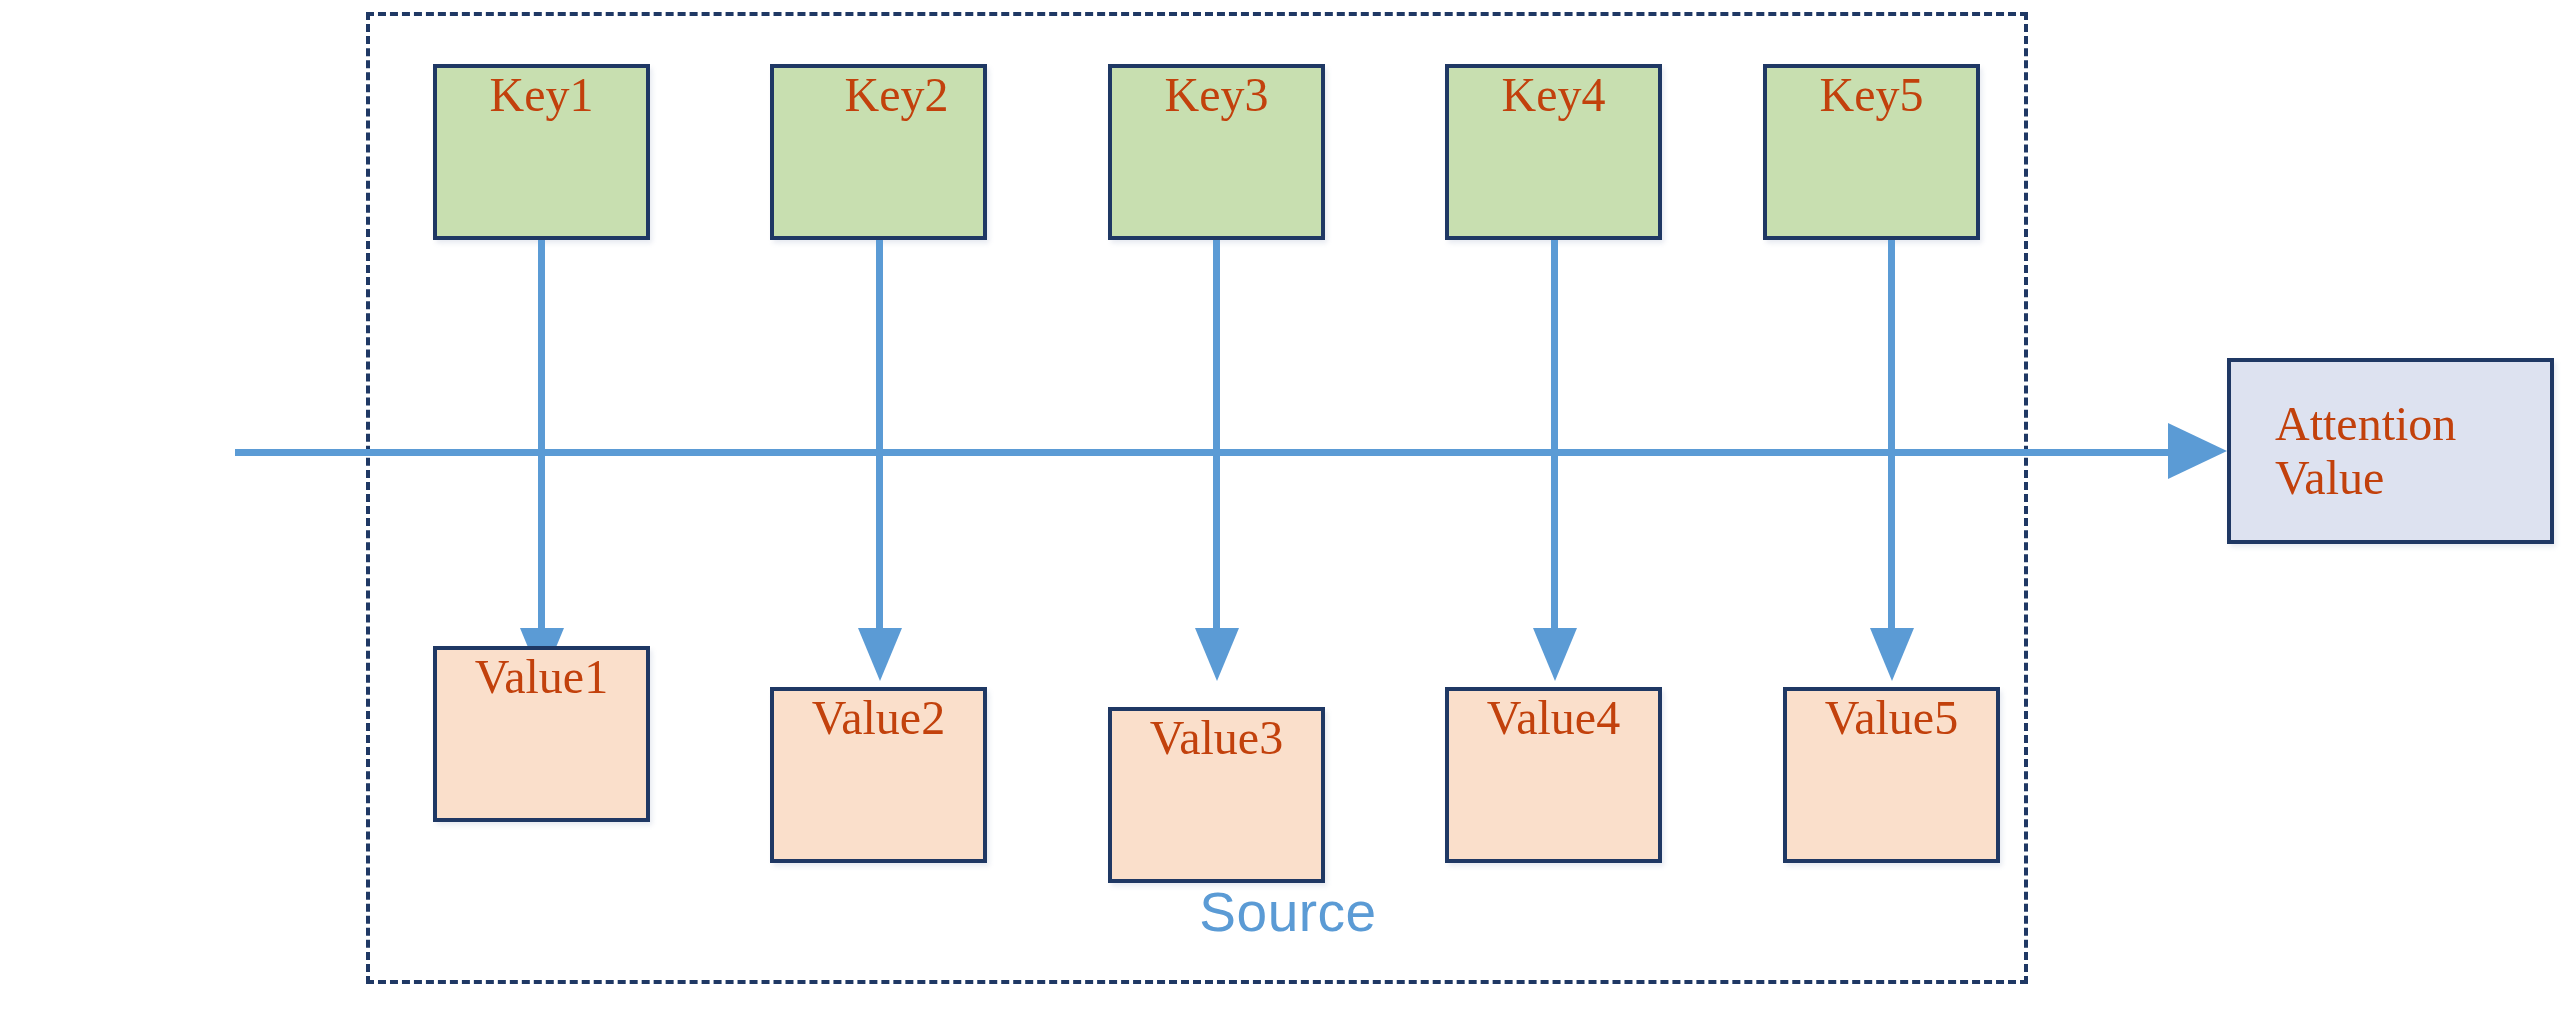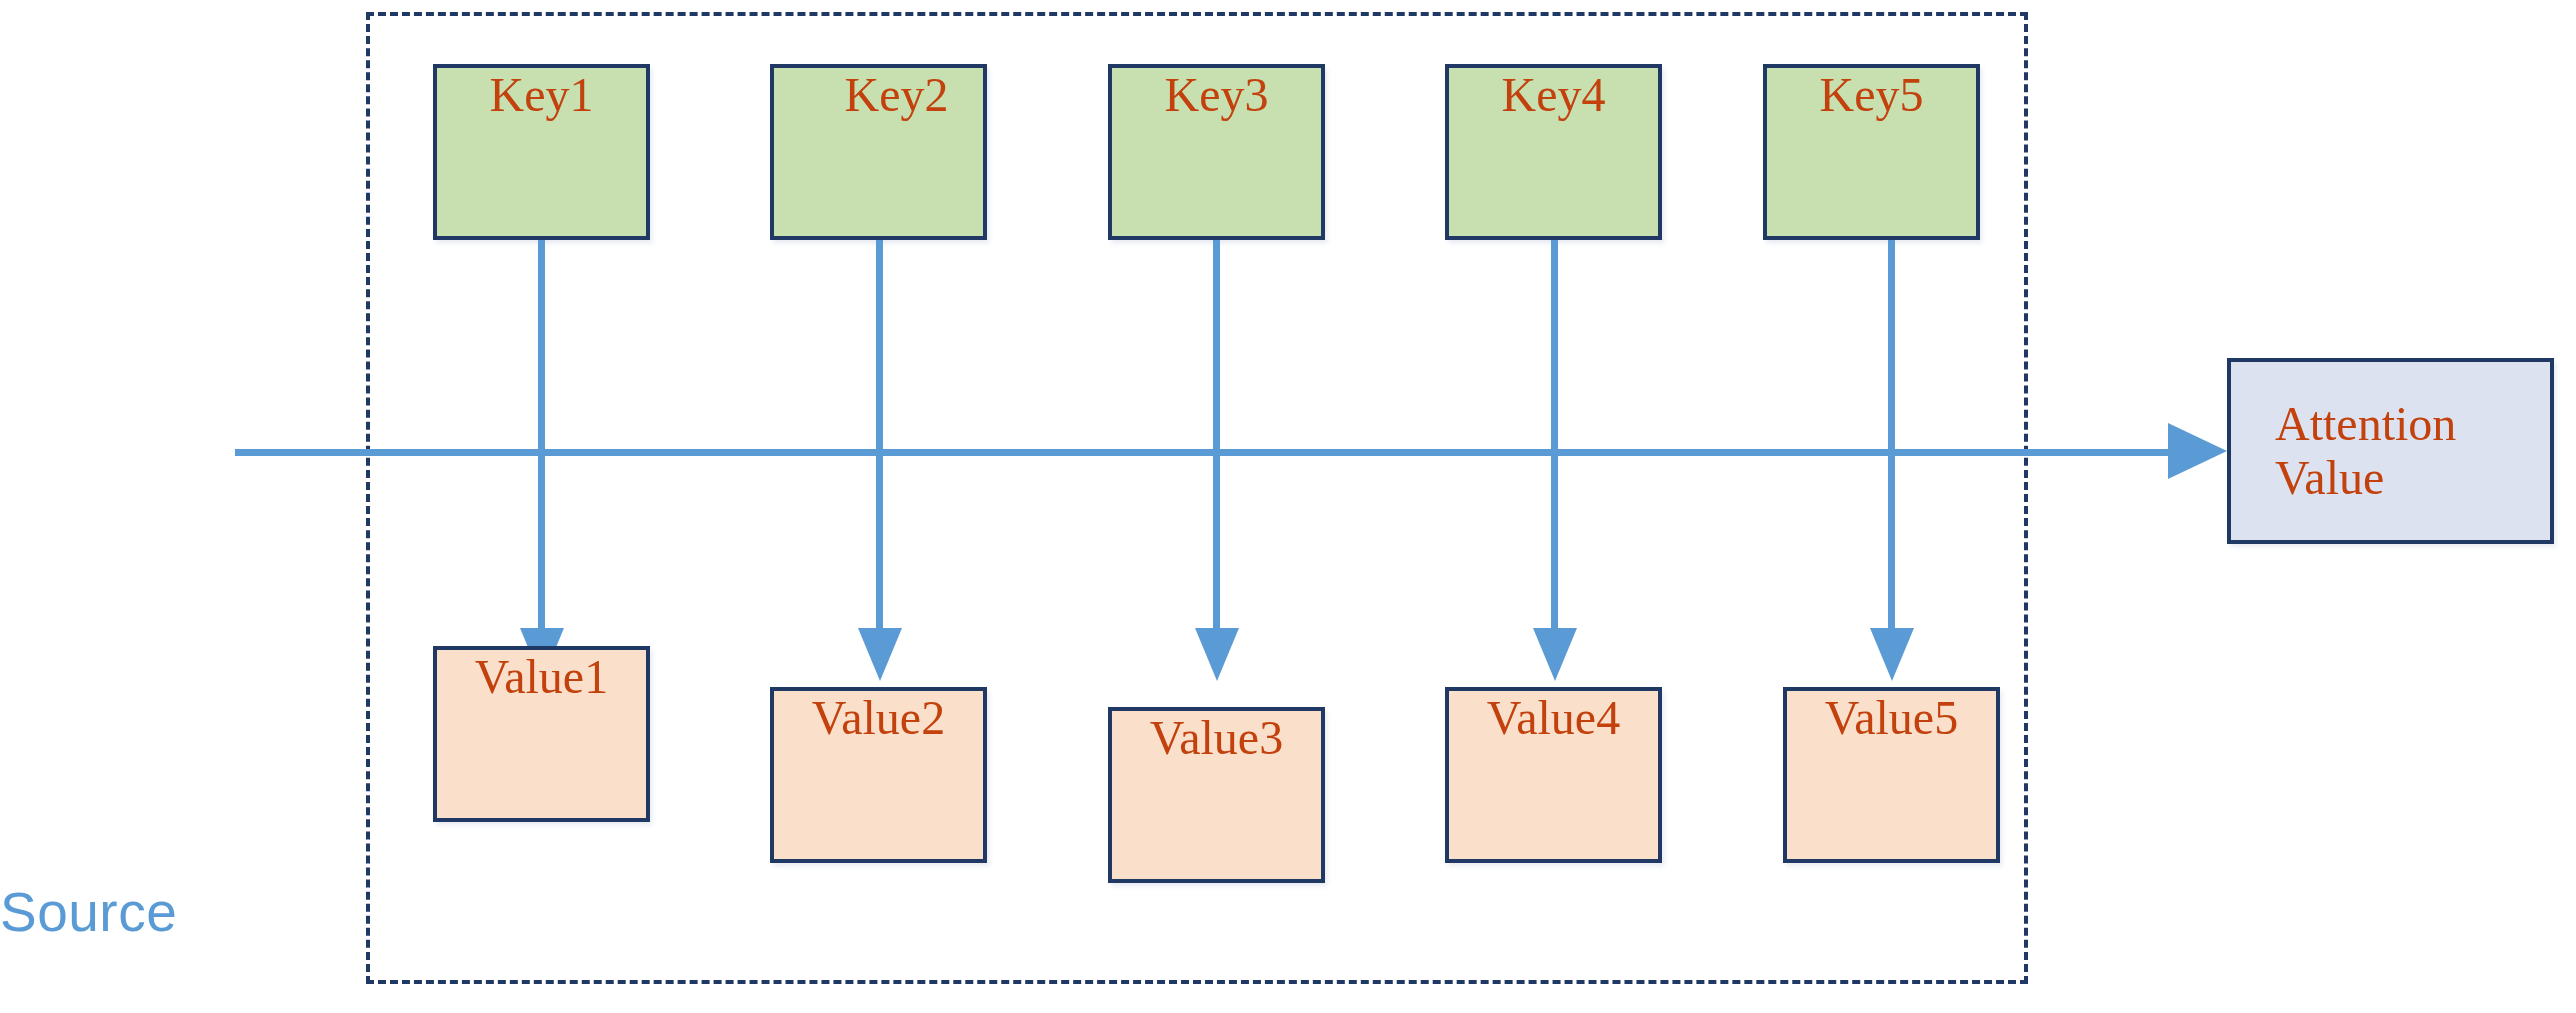--- a/index.html
+++ b/index.html
@@ -104,20 +104,21 @@
     border-bottom: 28.5px solid transparent;
     border-left: 59px solid #5b9bd5;
   }
 
   
   .source-label {
     position: absolute;
     left: 0;
     right: 0;
     top: 880px;
+    text-align: center;
     color: #5b9bd5;
     font-family: "Liberation Sans", "DejaVu Sans", sans-serif;
     font-size: 55px;
     letter-spacing: 0.5px;
   }
 </style>
 </head>
 <body>
 
 <div id="canvas">

